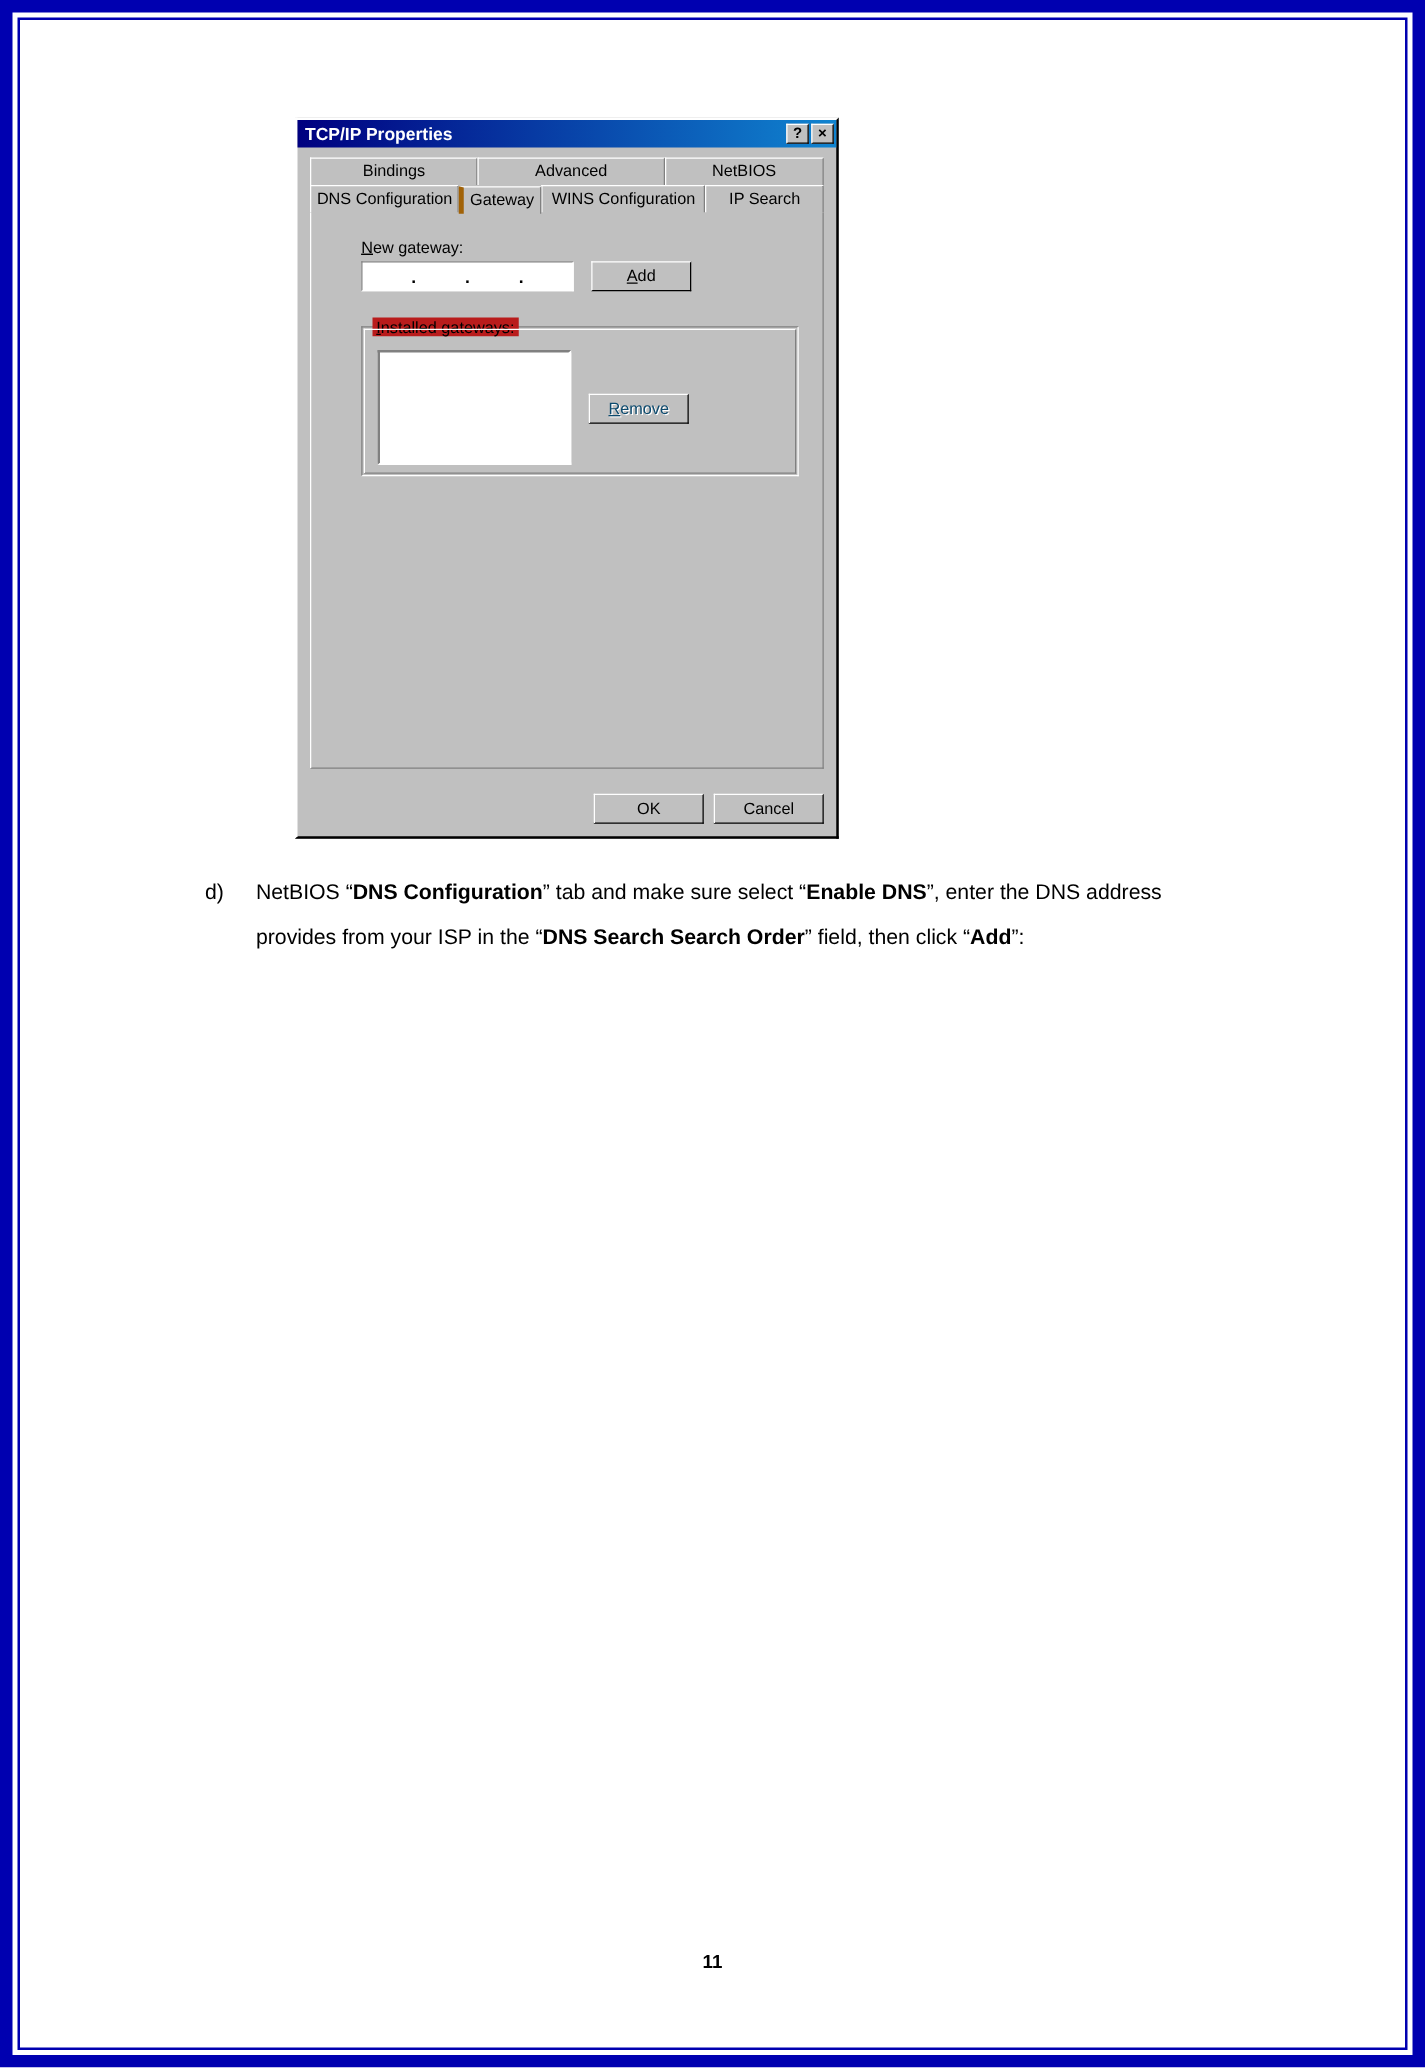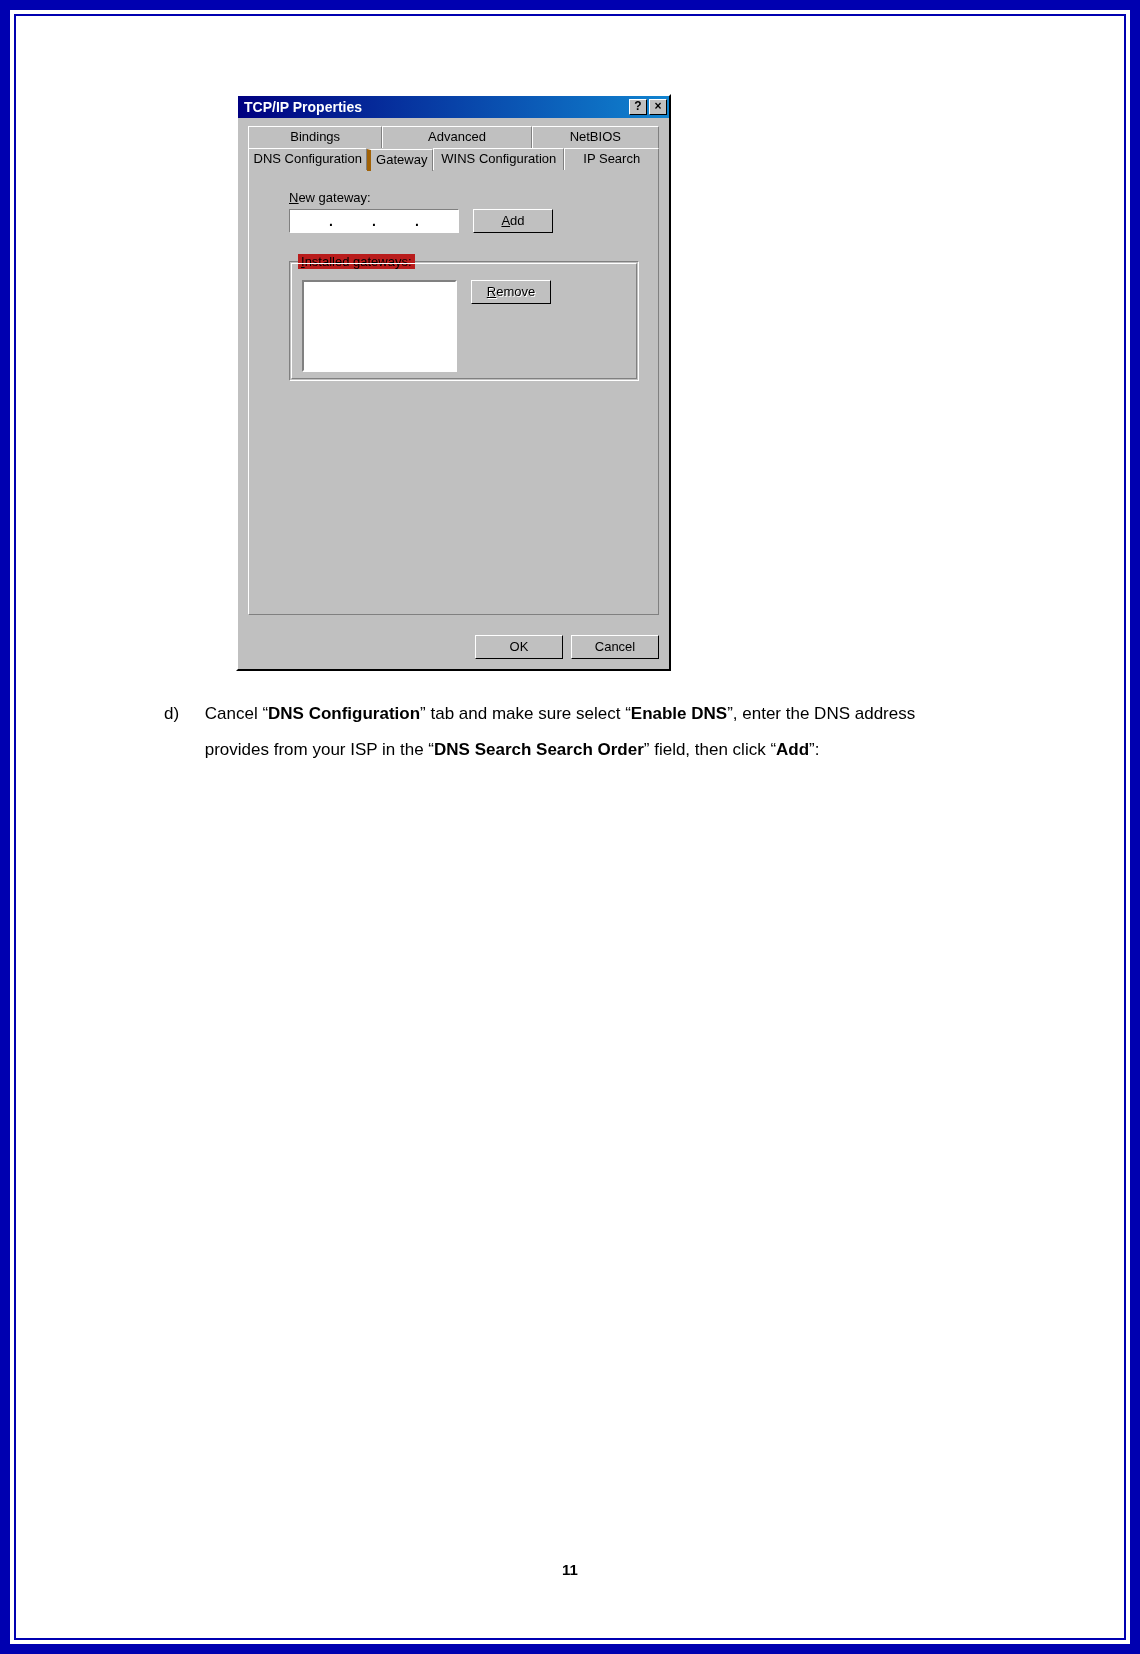--- a/index.html
+++ b/index.html
@@ -179,22 +179,23 @@
     border-right: 1px solid #000;
     border-bottom: 1px solid #000;
     font-family: inherit;
     font-size: 13px;
     text-align: center;
     line-height: 22px;
     padding: 0 10px;
     box-sizing: border-box;
   }
   .btn.disabled {
-    color: #000000;
+    color: #0c4a6e;
     text-shadow: 1px 1px 0 #fff;
+    margin-top: 35px;
   }
   .btn .ul { text-decoration: underline; }
 
   .group {
     margin-top: 28px;
     position: relative;
     width: 350px;
     height: 120px;
     border-top: 1px solid #808080;
     border-left: 1px solid #808080;
@@ -340,19 +341,19 @@
 
         <div class="bottom-btns">
           <div class="btn">OK</div>
           <div class="btn">Cancel</div>
         </div>
       </div>
     </div>
 
     <div class="instruction">
       <span class="lbl">d)</span>
-      <span class="text" id="instr-text"><span>Cancel “</span><span class="bold">DNS Configuration</span><span>” tab and make sure select “</span><span class="bold">Enable DNS</span><span>”, enter the DNS address provides from your ISP in the “</span><span class="bold">DNS Search Search Order</span><span>” field, then click “</span><span class="bold">Add</span><span>”:</span></span>
+      <span class="text" id="instr-text"><span>NetBIOS “</span><span class="bold">DNS Configuration</span><span>” tab and make sure select “</span><span class="bold">Enable DNS</span><span>”, enter the DNS address provides from your ISP in the “</span><span class="bold">DNS Search Search Order</span><span>” field, then click “</span><span class="bold">Add</span><span>”:</span></span>
     </div>
 
     <div class="page-num">11</div>
 
   </div>
 </div>
 
 </body></html>

